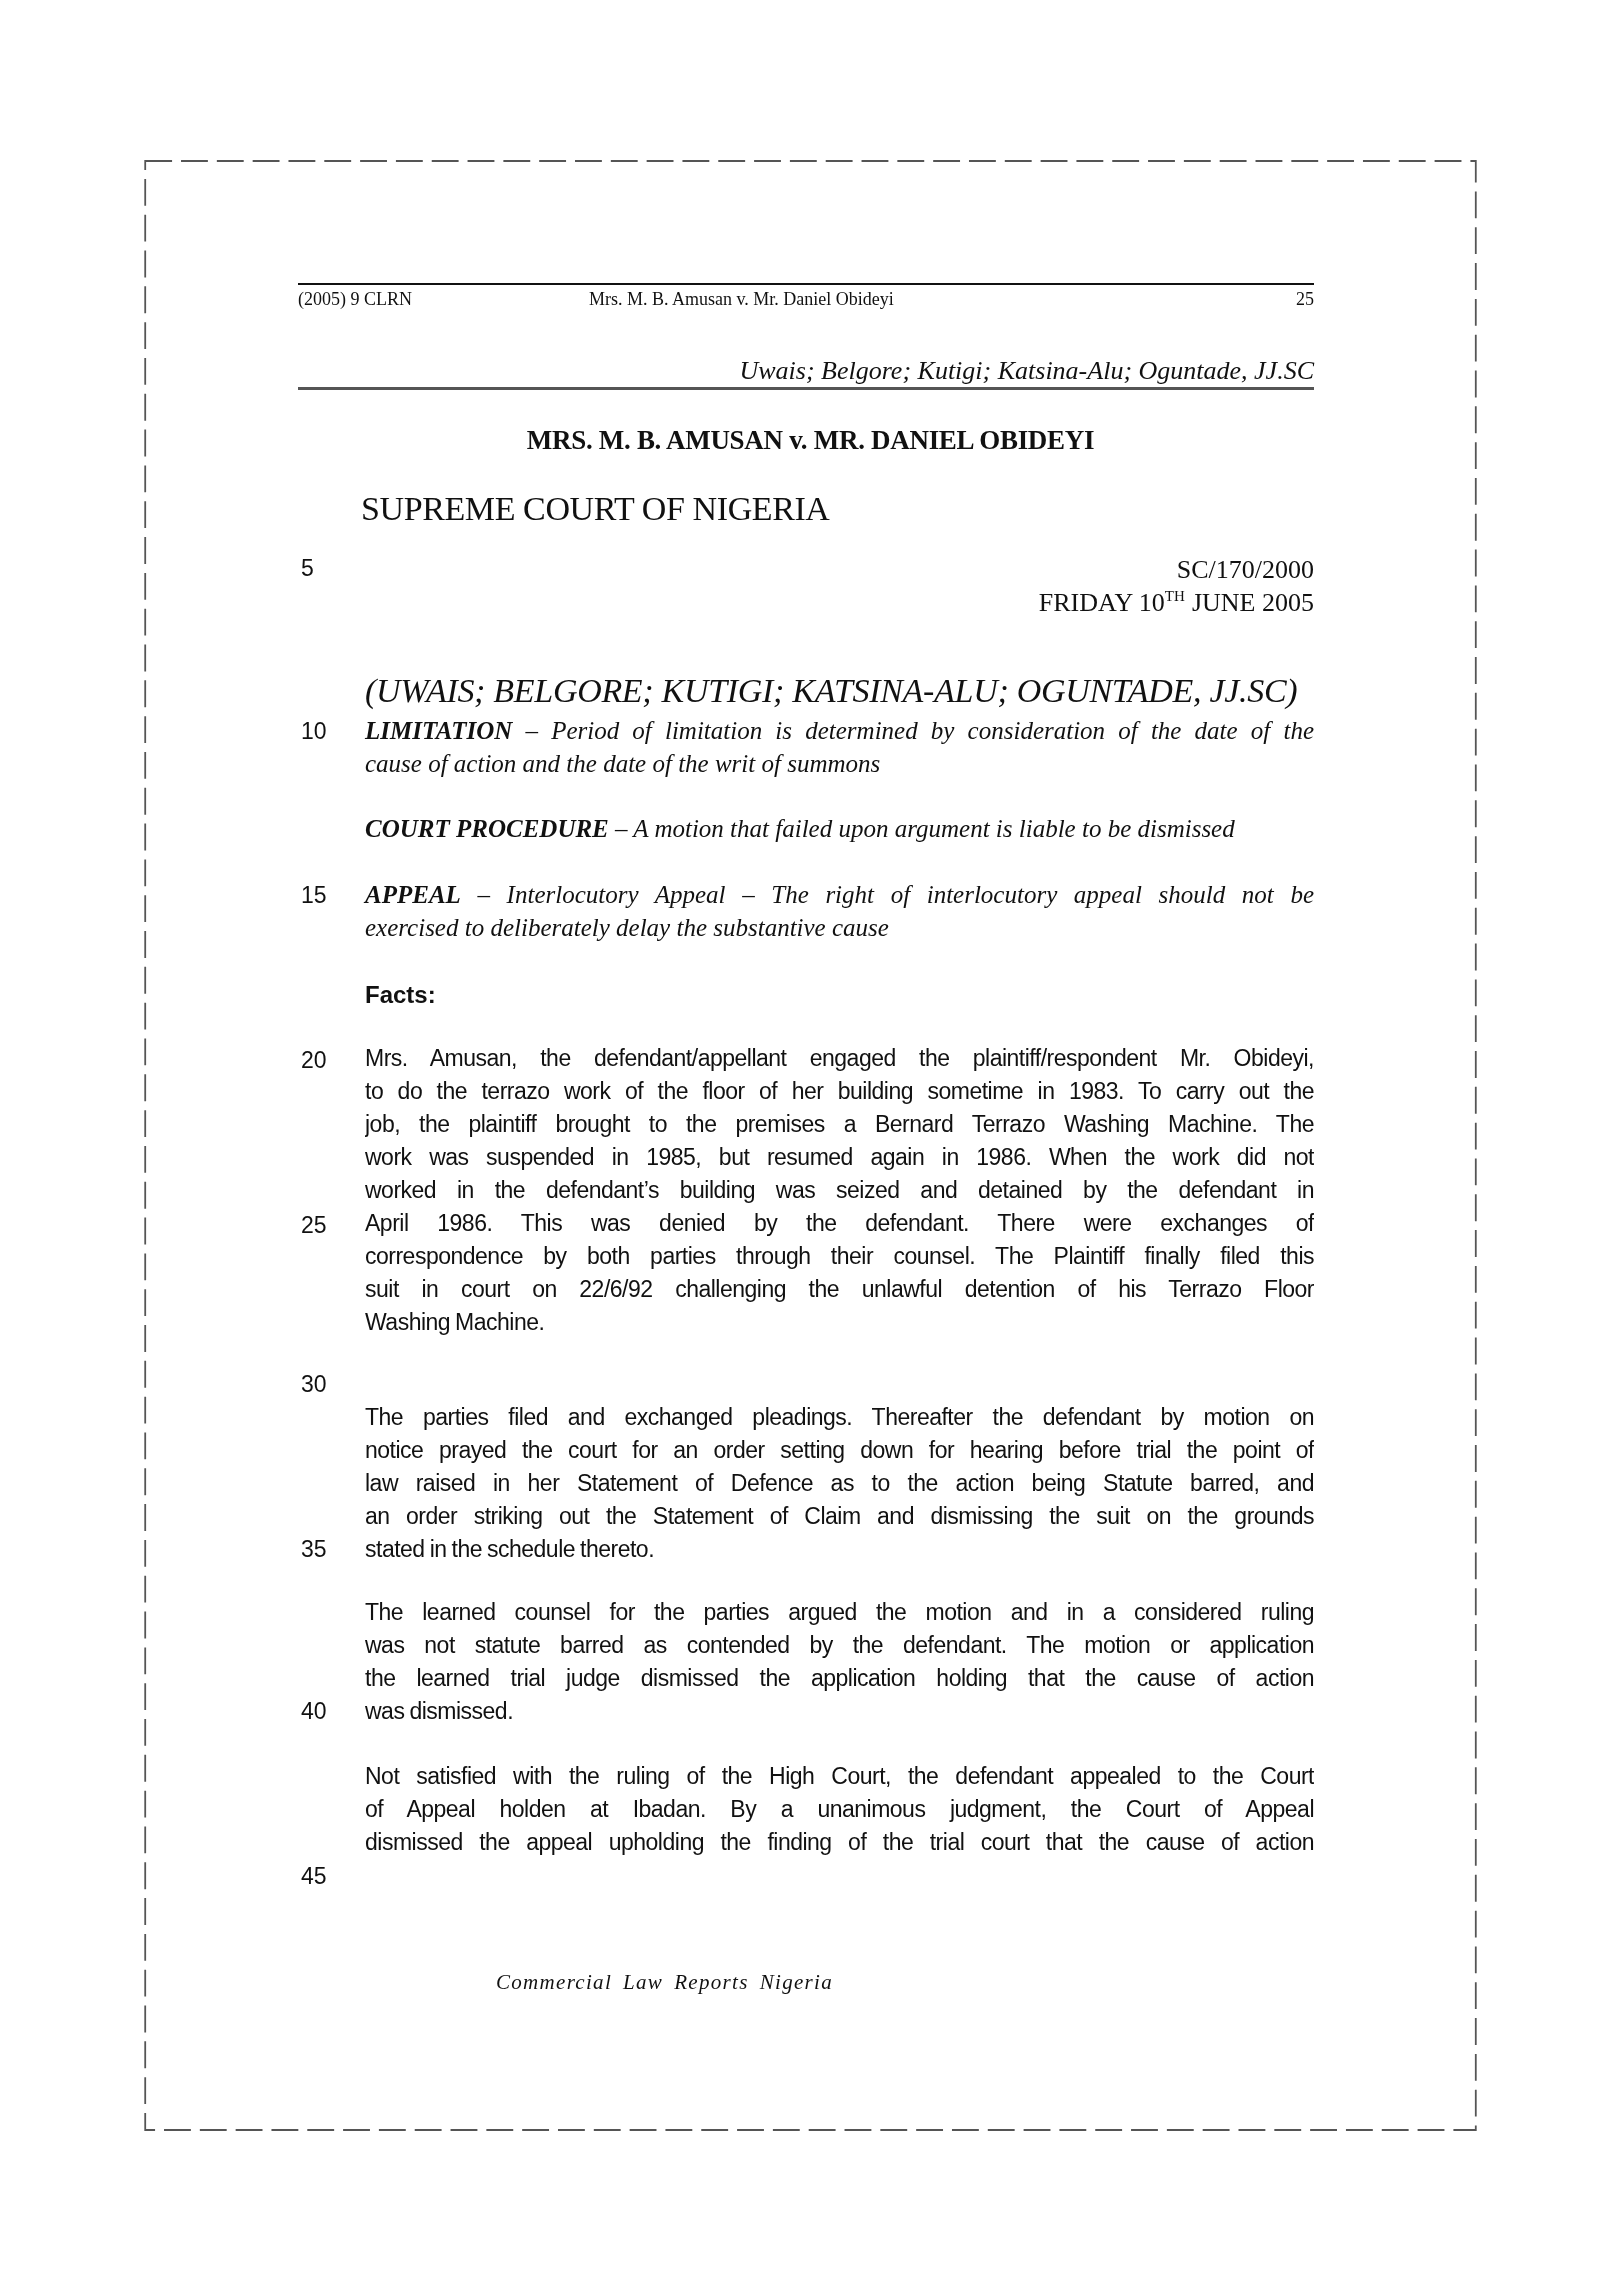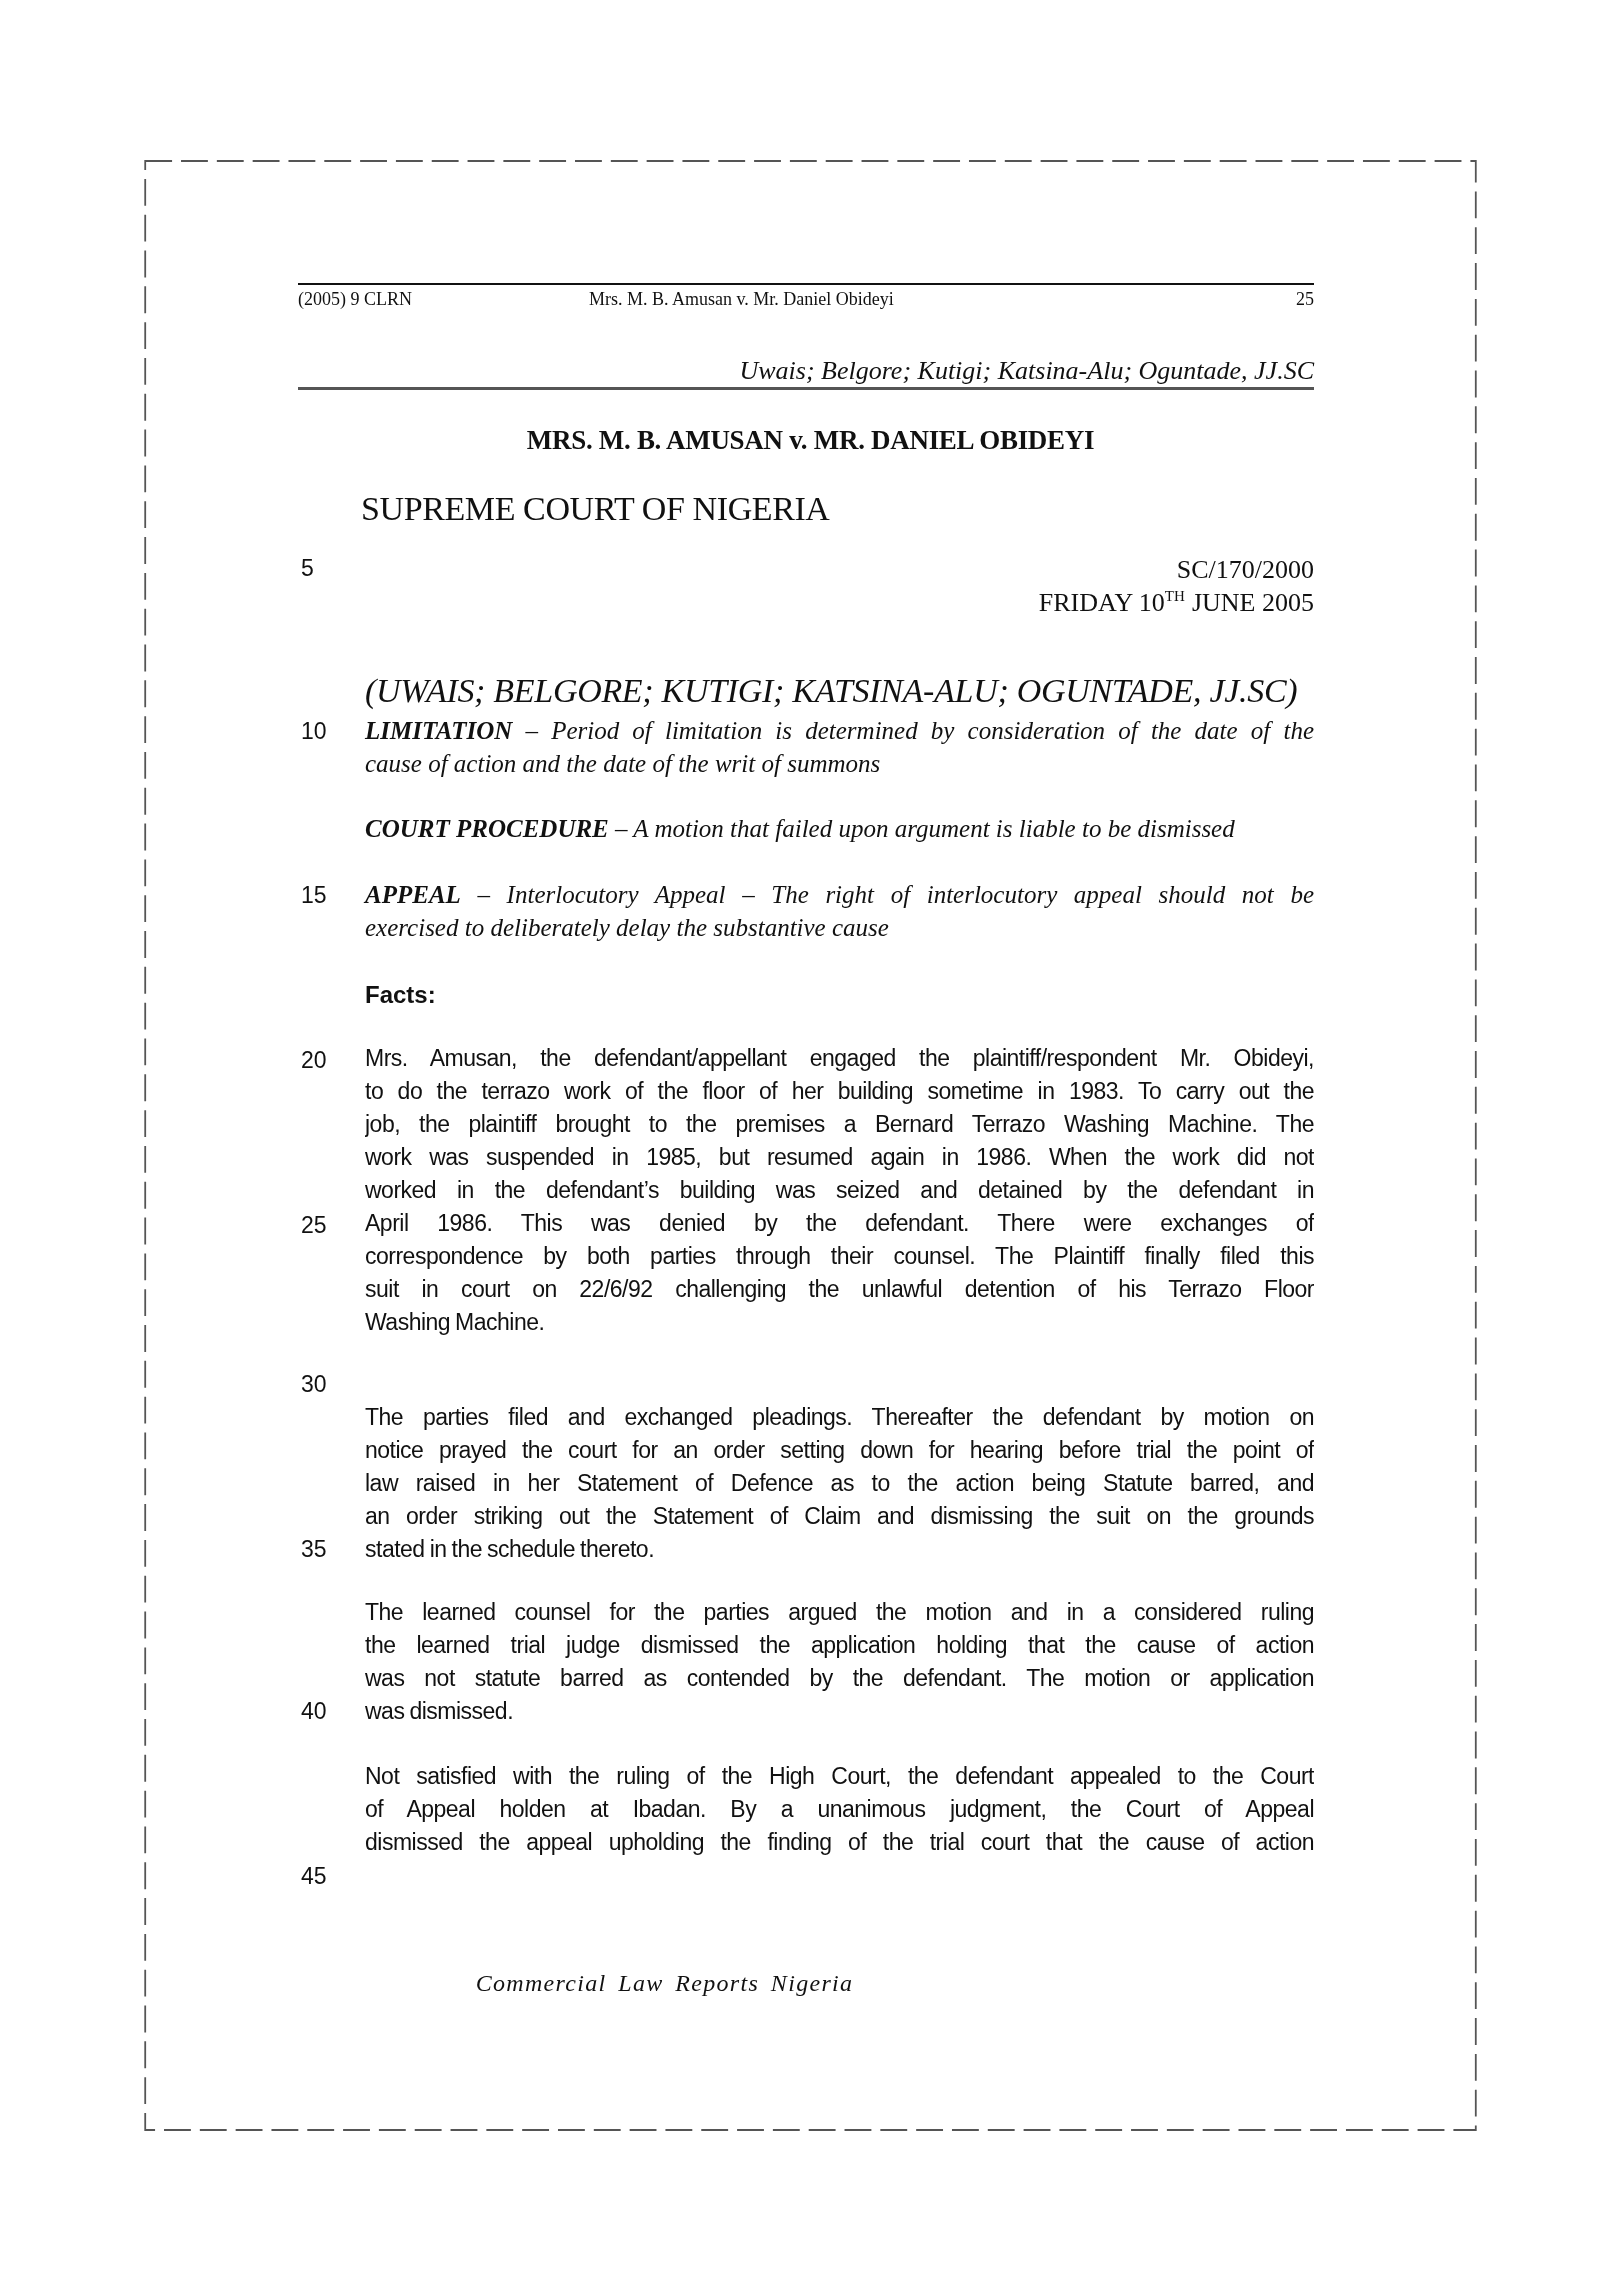--- a/index.html
+++ b/index.html
@@ -26,21 +26,21 @@
   .judges { left: 365px; top: 672px; font-size: 34px; font-style: italic; letter-spacing: -0.3px; }
   .lineno { position: absolute; left: 301px; font-family: "Liberation Sans", "DejaVu Sans", sans-serif; font-size: 23px; line-height: 1; }
   .catch { position: absolute; left: 365px; width: 949px; font-size: 25px; font-style: italic; }
   .catch .ln { height: 33px; line-height: 33px; white-space: nowrap; }
   .catch .j { text-align: justify; text-align-last: justify; }
   .catch b { font-weight: bold; }
   .facts { position: absolute; left: 365px; top: 981px; font-size: 24px; font-weight: bold; }
   .para { position: absolute; left: 365px; width: 949px; font-size: 23px; letter-spacing: -0.5px; word-spacing: -0.9px; }
   .para .ln { height: 33px; line-height: 33px; white-space: nowrap; }
   .para .j { text-align: justify; text-align-last: justify; white-space: normal; overflow: hidden; }
-  .footer { left: 0; width: 1329px; text-align: center; top: 1970px; font-style: italic; font-size: 24px; letter-spacing: 1.3px; word-spacing: 4.5px; }
+  .footer { left: 0; width: 1329px; text-align: center; top: 1970px; font-style: italic; font-size: 21px; letter-spacing: 1.3px; word-spacing: 4.5px; }
 </style>
 </head>
 <body>
 
 <div class="frame">
   <svg width="1331" height="1969" viewBox="0 0 1486 2199">
     <rect x="0" y="0" width="1486" height="2199" fill="none" stroke="#555" stroke-width="2" stroke-dasharray="30 10"></rect>
   </svg>
 </div>
 
@@ -96,22 +96,22 @@
 <div class="para sans" style="top:1401px">
   <div class="ln j">The parties filed and exchanged pleadings. Thereafter the defendant by motion on</div>
   <div class="ln j">notice prayed the court for an order setting down for hearing before trial the point of</div>
   <div class="ln j">law raised in her Statement of Defence as to the action being Statute barred, and</div>
   <div class="ln j">an order striking out the Statement of Claim and dismissing the suit on the grounds</div>
   <div class="ln">stated in the schedule thereto.</div>
 </div>
 
 <div class="para sans" style="top:1596px">
   <div class="ln j">The learned counsel for the parties argued the motion and in a considered ruling</div>
+  <div class="ln j">was not statute barred as contended by the defendant. The motion or application</div>
   <div class="ln j">the learned trial judge dismissed the application holding that the cause of action</div>
-  <div class="ln j">was not statute barred as contended by the defendant. The motion or application</div>
   <div class="ln">was dismissed.</div>
 </div>
 
 <div class="para sans" style="top:1760px">
   <div class="ln j">Not satisfied with the ruling of the High Court, the defendant appealed to the Court</div>
   <div class="ln j">of Appeal holden at Ibadan. By a unanimous judgment, the Court of Appeal</div>
   <div class="ln j">dismissed the appeal upholding the finding of the trial court that the cause of action</div>
 </div>
 
 <div class="abs serif footer">Commercial Law Reports Nigeria</div>

